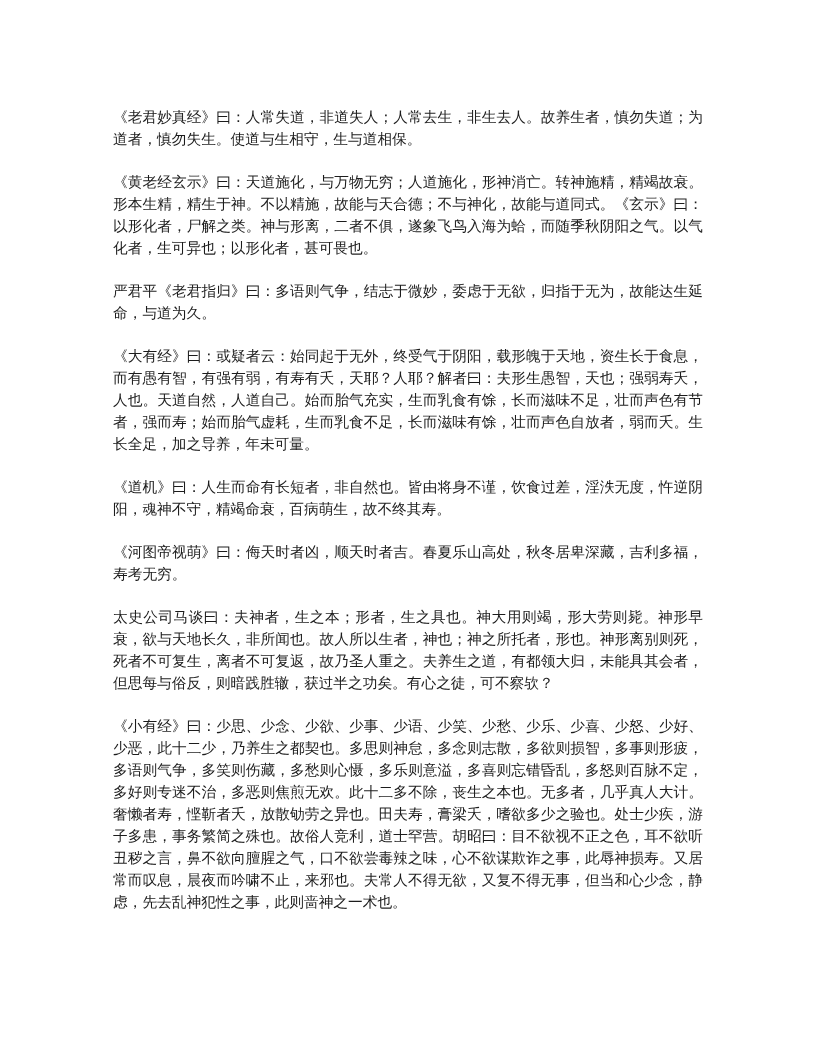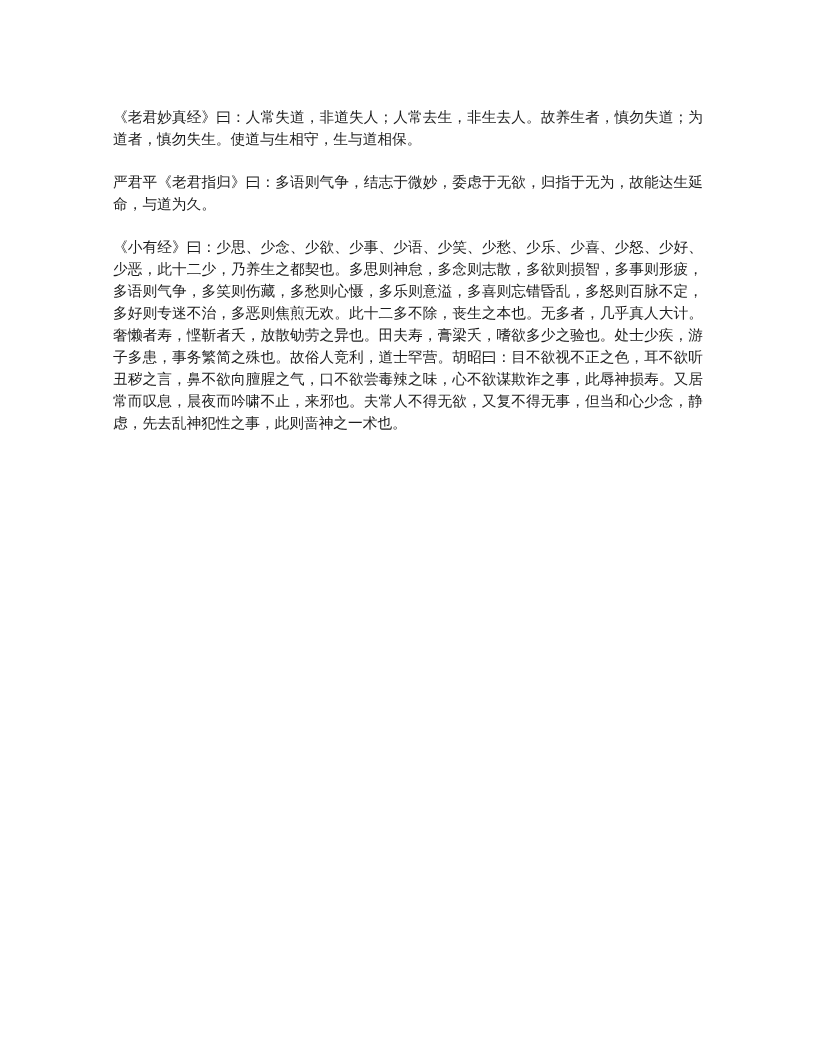--- a/index.html
+++ b/index.html
@@ -28,15 +28,20 @@
   }
   .para:last-child {
     margin-bottom: 0;
   }
 </style>
 </head>
 <body>
 
 <div class="page">
   <p class="para">《老君妙真经》曰：人常失道，非道失人；人常去生，非生去人。故养生者，慎勿失道；为道者，慎勿失生。使道与生相守，生与道相保。</p>
+  <p class="para">《黄老经玄示》曰：天道施化，与万物无穷；人道施化，形神消亡。转神施精，精竭故衰。形本生精，精生于神。不以精施，故能与天合德；不与神化，故能与道同式。《玄示》曰：以形化者，尸解之类。神与形离，二者不俱，遂象飞鸟入海为蛤，而随季秋阴阳之气。以气化者，生可异也；以形化者，甚可畏也。</p>
   <p class="para">严君平《老君指归》曰：多语则气争，结志于微妙，委虑于无欲，归指于无为，故能达生延命，与道为久。</p>
+  <p class="para">《大有经》曰：或疑者云：始同起于无外，终受气于阴阳，载形魄于天地，资生长于食息，而有愚有智，有强有弱，有寿有夭，天耶？人耶？解者曰：夫形生愚智，天也；强弱寿夭，人也。天道自然，人道自己。始而胎气充实，生而乳食有馀，长而滋味不足，壮而声色有节者，强而寿；始而胎气虚耗，生而乳食不足，长而滋味有馀，壮而声色自放者，弱而夭。生长全足，加之导养，年未可量。</p>
+  <p class="para">《道机》曰：人生而命有长短者，非自然也。皆由将身不谨，饮食过差，淫泆无度，忤逆阴阳，魂神不守，精竭命衰，百病萌生，故不终其寿。</p>
+  <p class="para">《河图帝视萌》曰：侮天时者凶，顺天时者吉。春夏乐山高处，秋冬居卑深藏，吉利多福，寿考无穷。</p>
+  <p class="para">太史公司马谈曰：夫神者，生之本；形者，生之具也。神大用则竭，形大劳则毙。神形早衰，欲与天地长久，非所闻也。故人所以生者，神也；神之所托者，形也。神形离别则死，死者不可复生，离者不可复返，故乃圣人重之。夫养生之道，有都领大归，未能具其会者，但思每与俗反，则暗践胜辙，获过半之功矣。有心之徒，可不察欤？</p>
   <p class="para">《小有经》曰：少思、少念、少欲、少事、少语、少笑、少愁、少乐、少喜、少怒、少好、少恶，此十二少，乃养生之都契也。多思则神怠，多念则志散，多欲则损智，多事则形疲，多语则气争，多笑则伤藏，多愁则心慑，多乐则意溢，多喜则忘错昏乱，多怒则百脉不定，多好则专迷不治，多恶则焦煎无欢。此十二多不除，丧生之本也。无多者，几乎真人大计。奢懒者寿，悭靳者夭，放散劬劳之异也。田夫寿，膏梁夭，嗜欲多少之验也。处士少疾，游子多患，事务繁简之殊也。故俗人竞利，道士罕营。胡昭曰：目不欲视不正之色，耳不欲听丑秽之言，鼻不欲向膻腥之气，口不欲尝毒辣之味，心不欲谋欺诈之事，此辱神损寿。又居常而叹息，晨夜而吟啸不止，来邪也。夫常人不得无欲，又复不得无事，但当和心少念，静虑，先去乱神犯性之事，此则啬神之一术也。</p>
 </div>
 
 </body></html>

